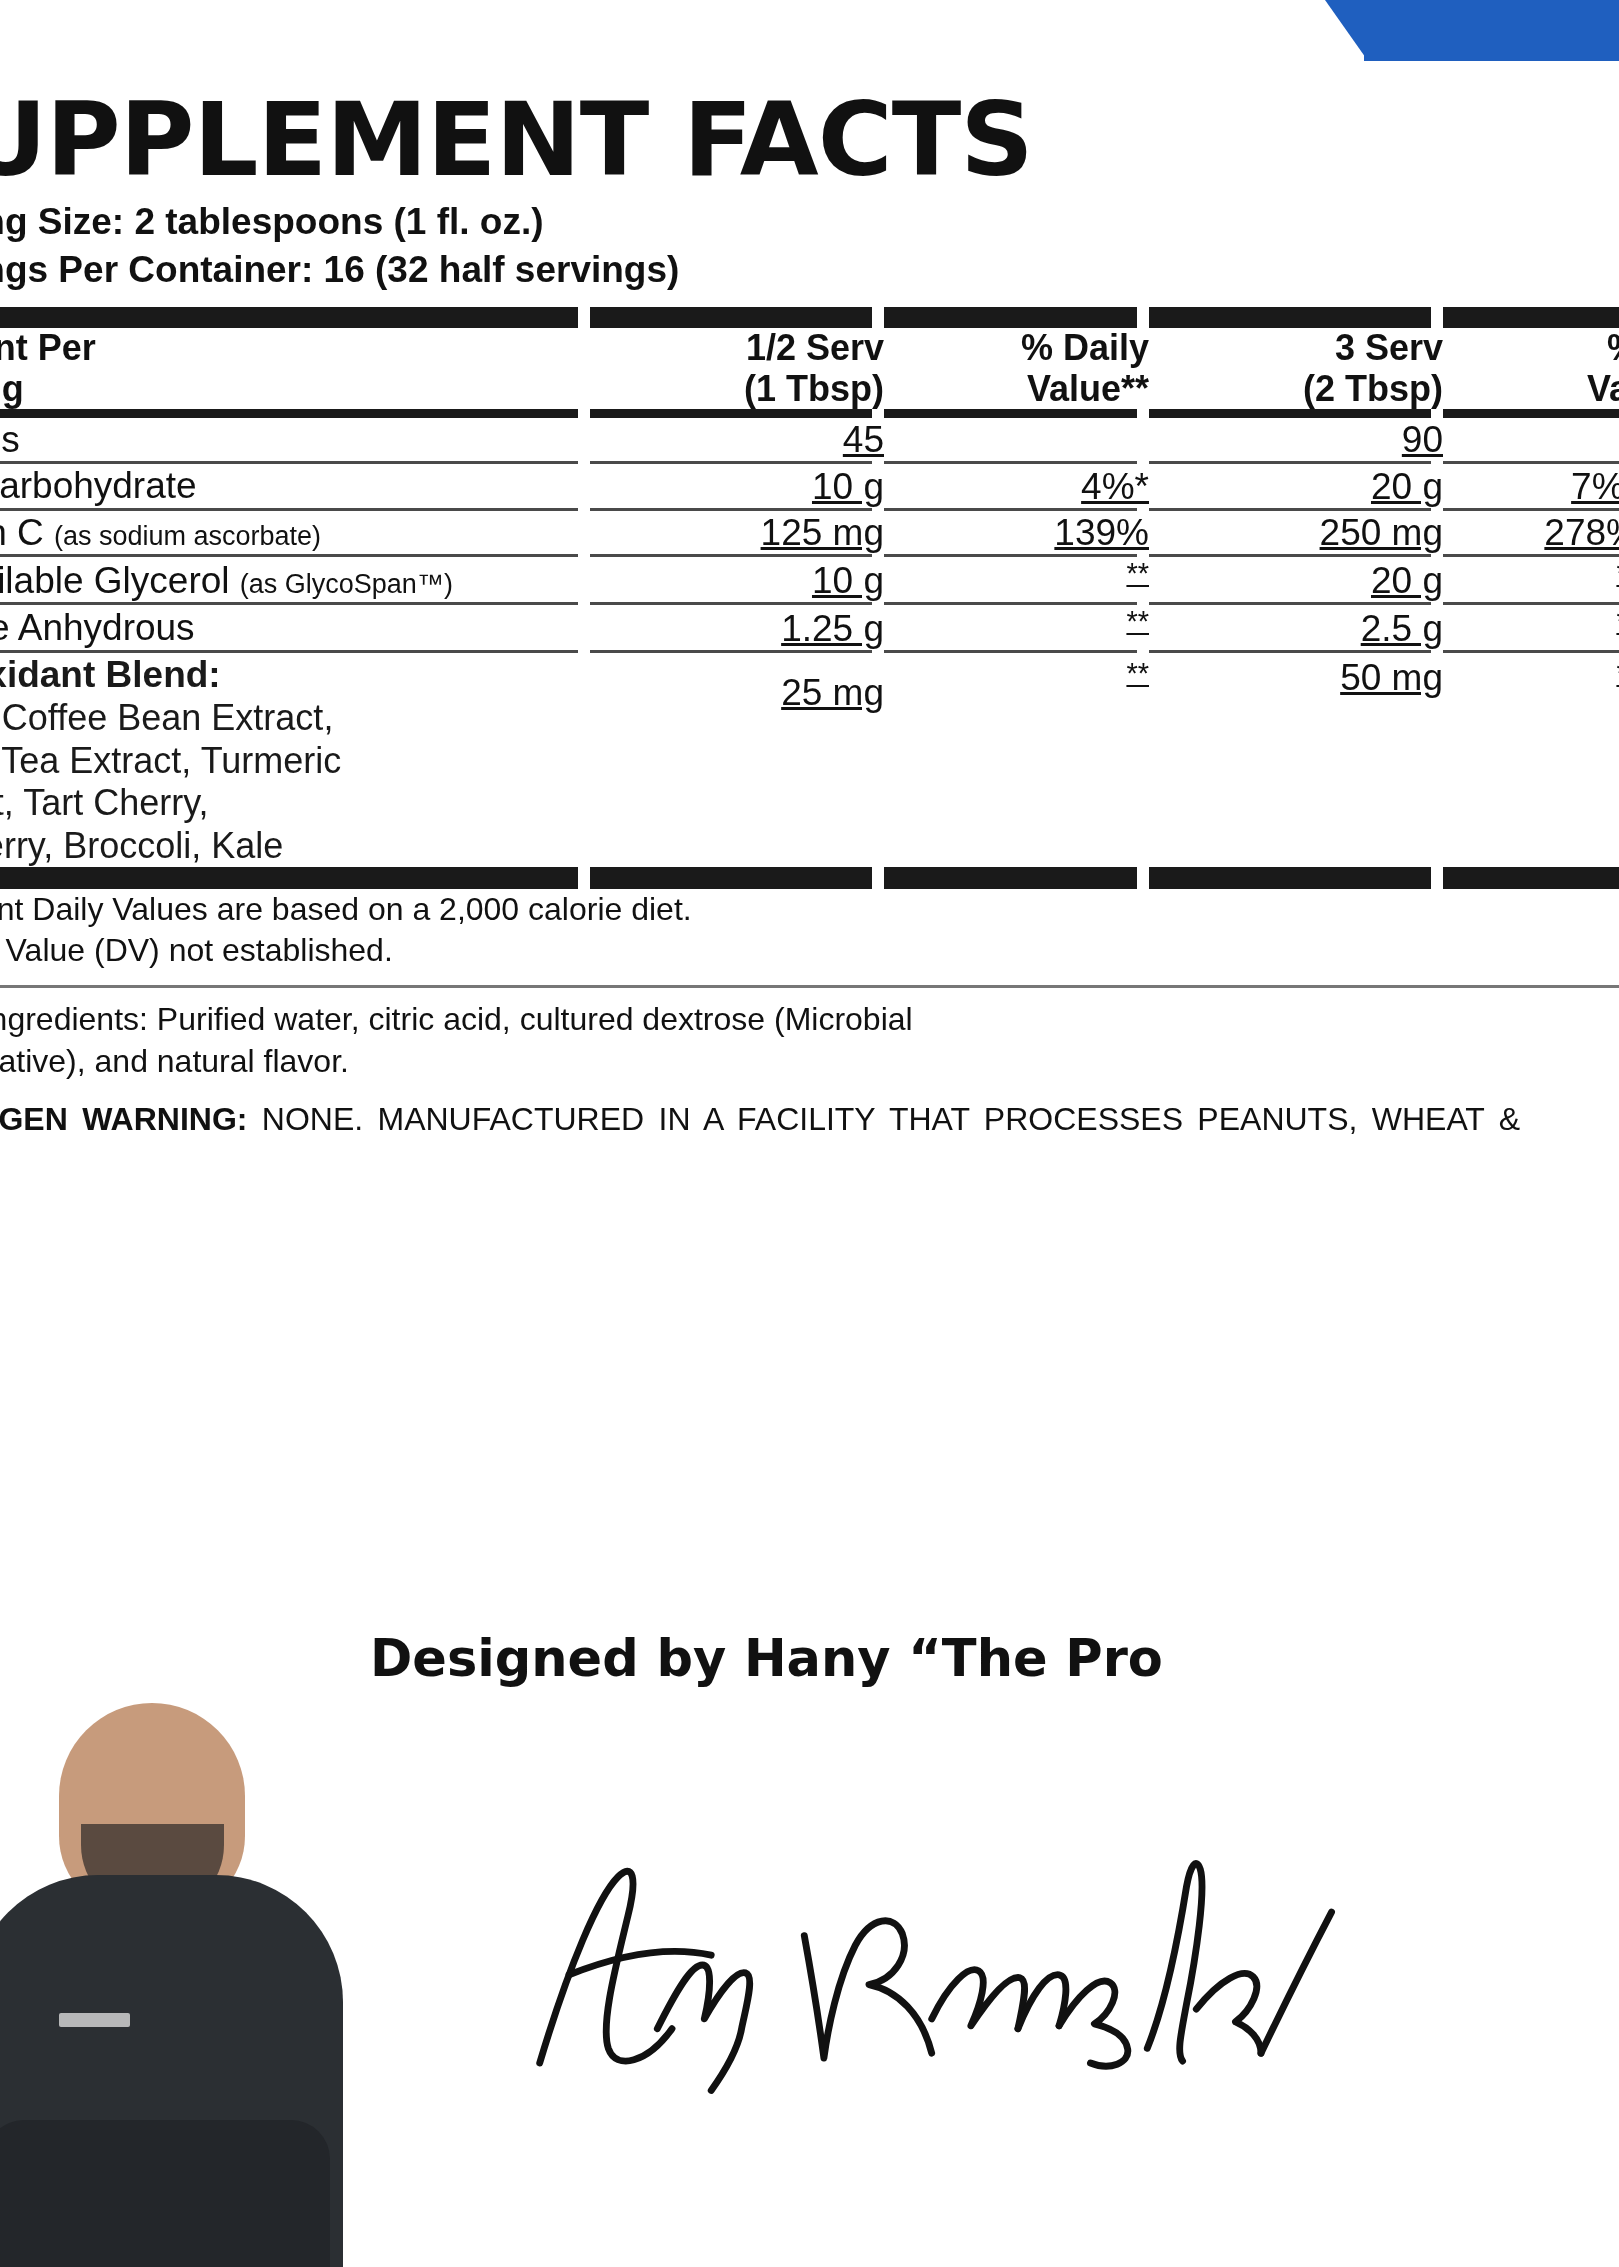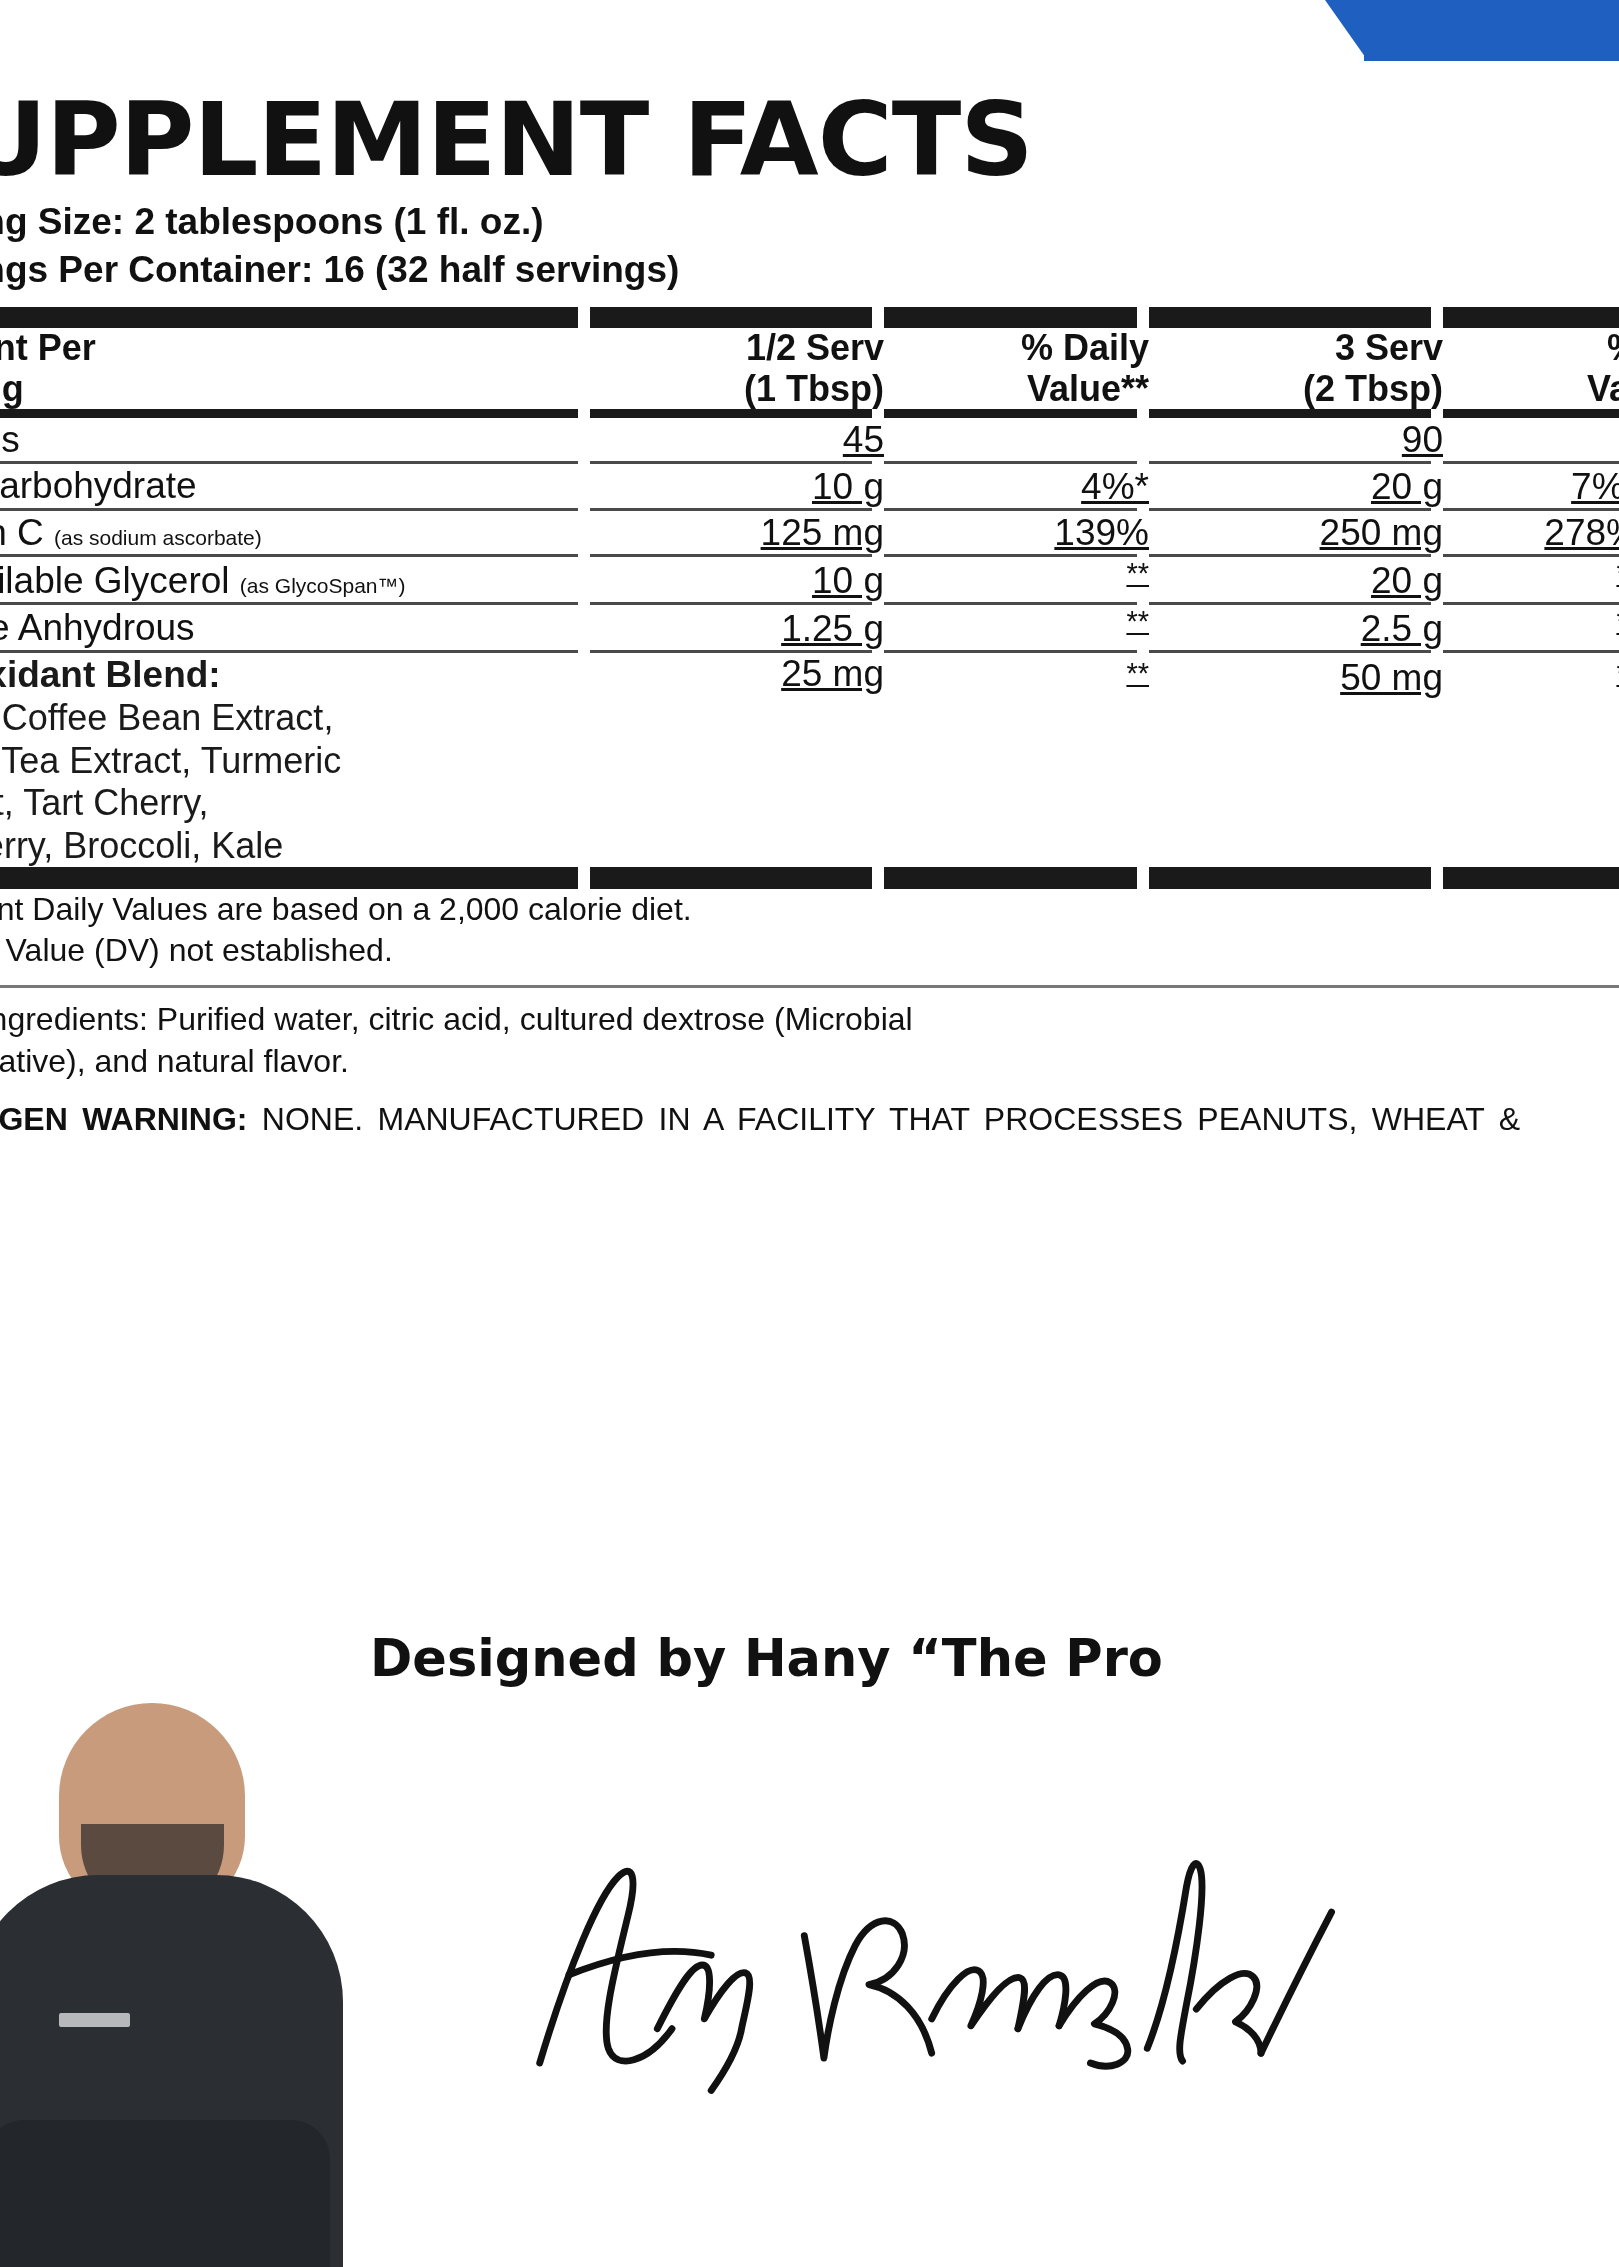--- a/index.html
+++ b/index.html
@@ -113,21 +113,21 @@
     padding-left: 7.8px;
   }
 
   .cell-name {
     font-size: 37px;
     padding: 3.9px 0 3.9px 7.8px;
     line-height: 1.18;
     color: #111;
   }
   .cell-name .sub {
-    font-size: 21px;
+    font-size: 27px;
   }
   .cell-num {
     font-size: 37px;
     text-align: right;
     padding: 3.9px 15.7px 3.9px 0;
     color: #111;
     text-decoration: underline;
   }
   .cell-num.star {
     font-size: 29px;
@@ -471,21 +471,21 @@
     </tr>
 
     <tr>
       <td>
         <div class="blend-title">Antioxidant Blend:</div>
         <div class="blend-body" style="white-space:pre-line">Green Coffee Bean Extract,
 Green Tea Extract, Turmeric
 Extract, Tart Cherry,
 Blueberry, Broccoli, Kale</div>
       </td>
-      <td class="cell-num" style="vertical-align:top;padding-top:0">25 mg</td>
+      <td class="cell-num" style="vertical-align:top;padding-top:19px">25 mg</td>
       <td class="cell-num star" style="vertical-align:top;padding-top:3.9px">**</td>
       <td class="cell-num" style="vertical-align:top;padding-top:3.9px">50 mg</td>
       <td class="cell-num star" style="vertical-align:top;padding-top:3.9px">**</td>
     </tr>
 
     <tr class="rule-thick">
       <td>
             <div></div>
           </td>
           <td>

